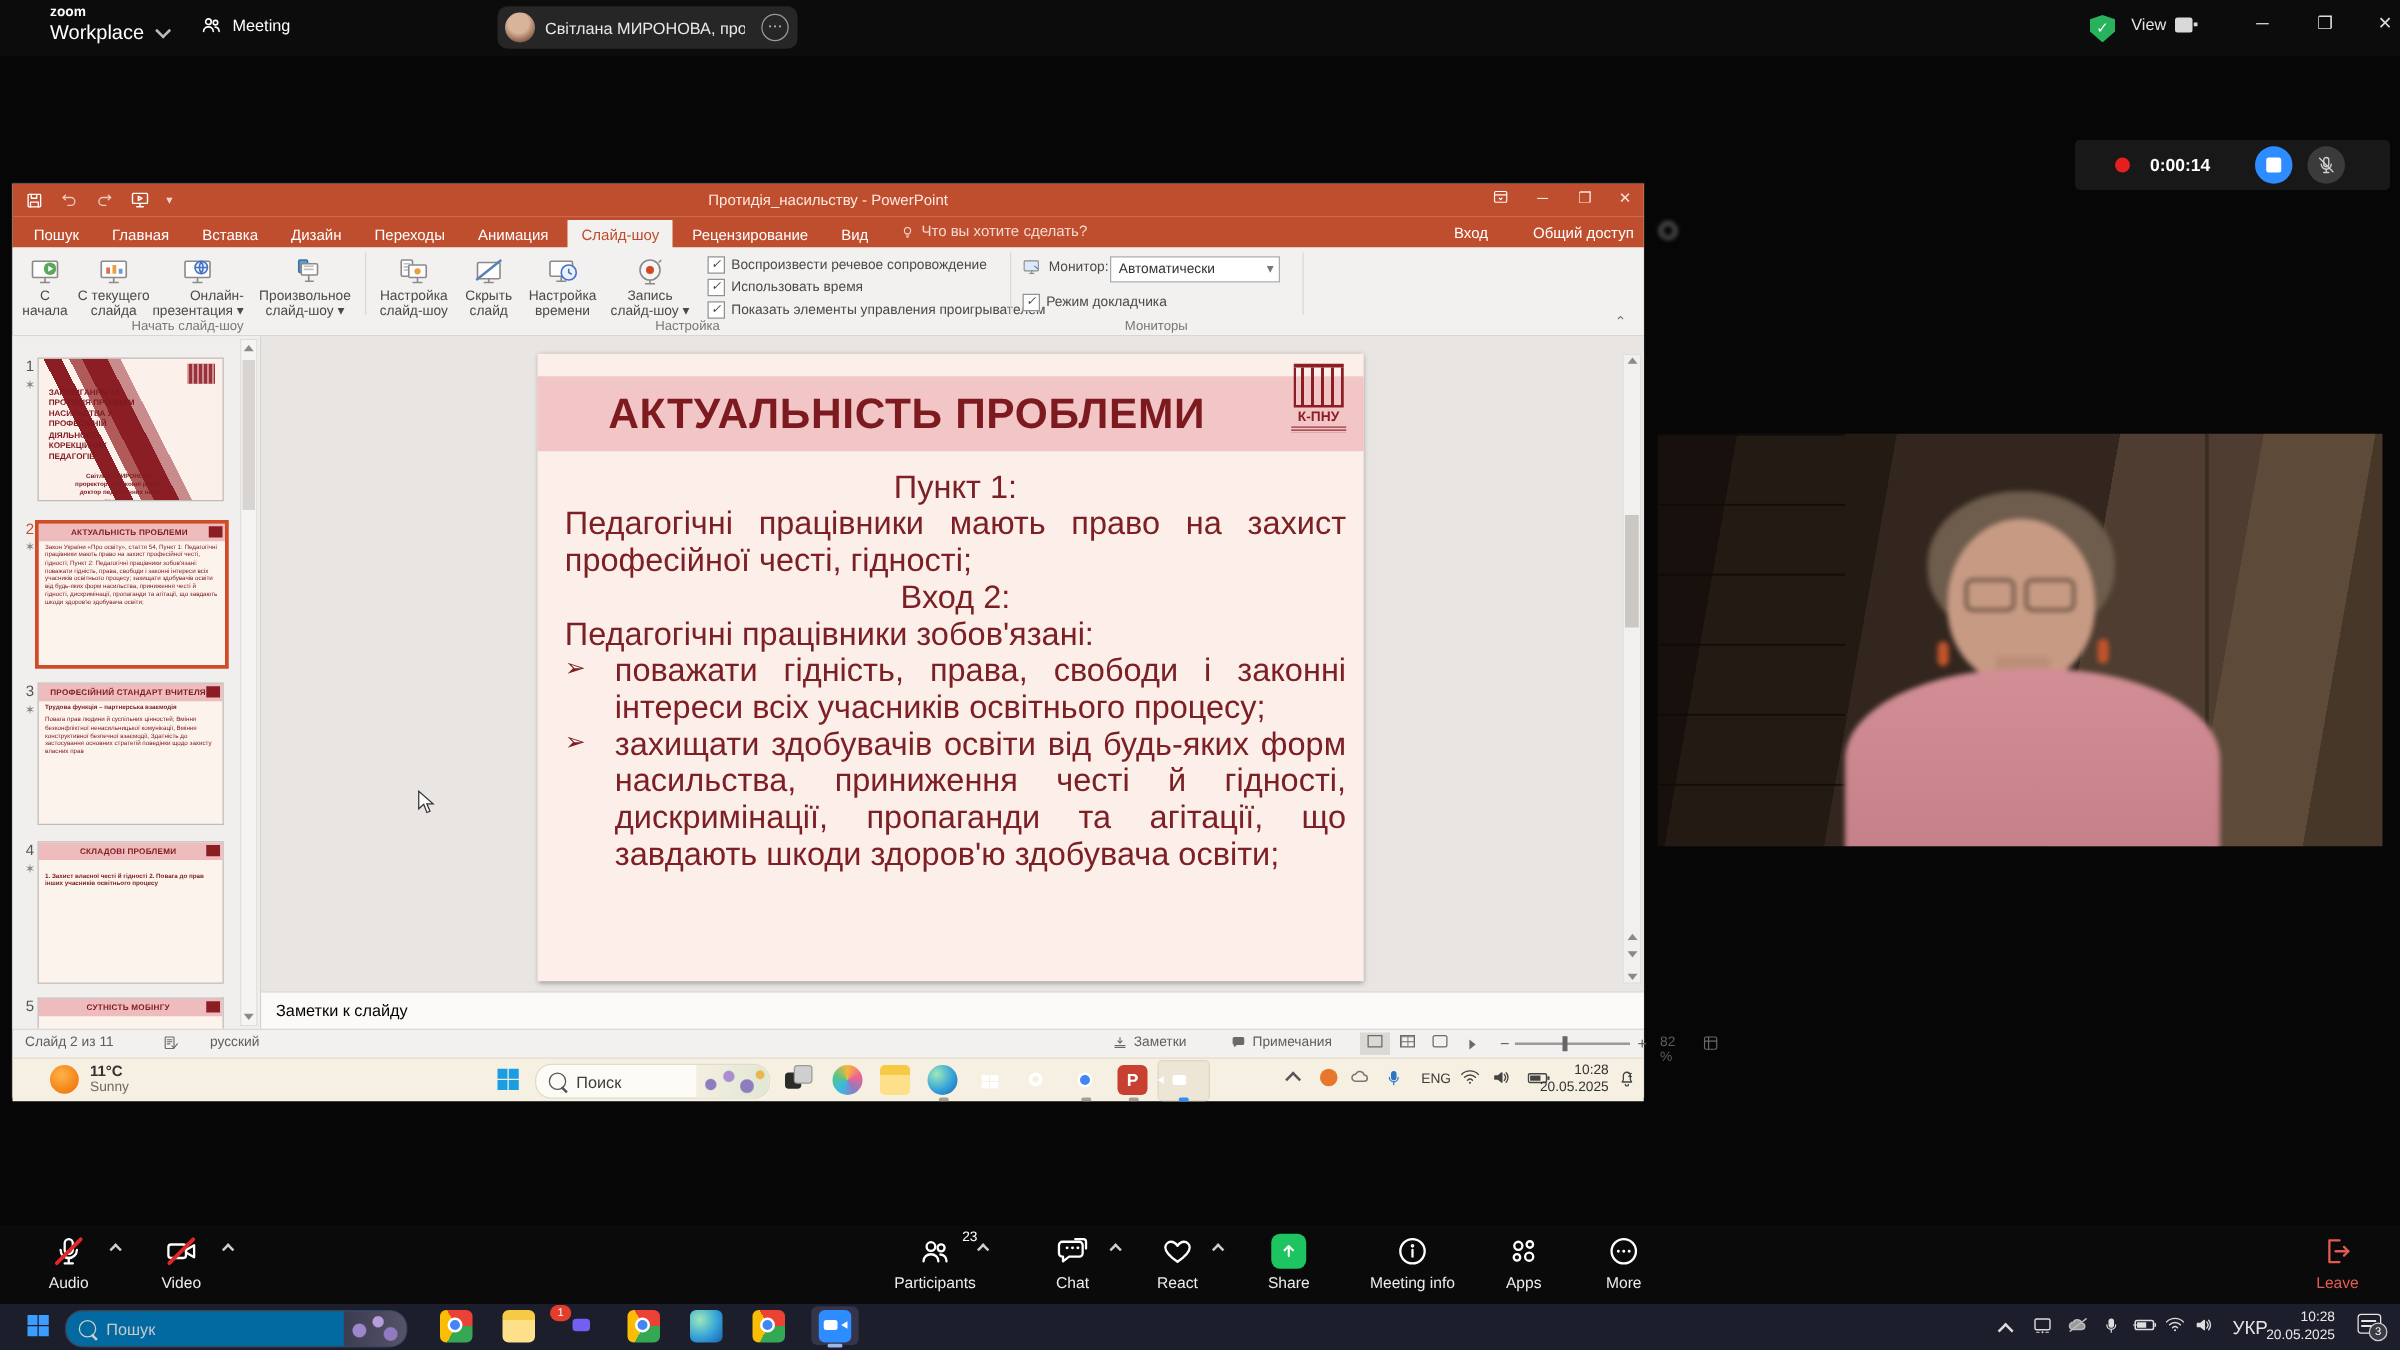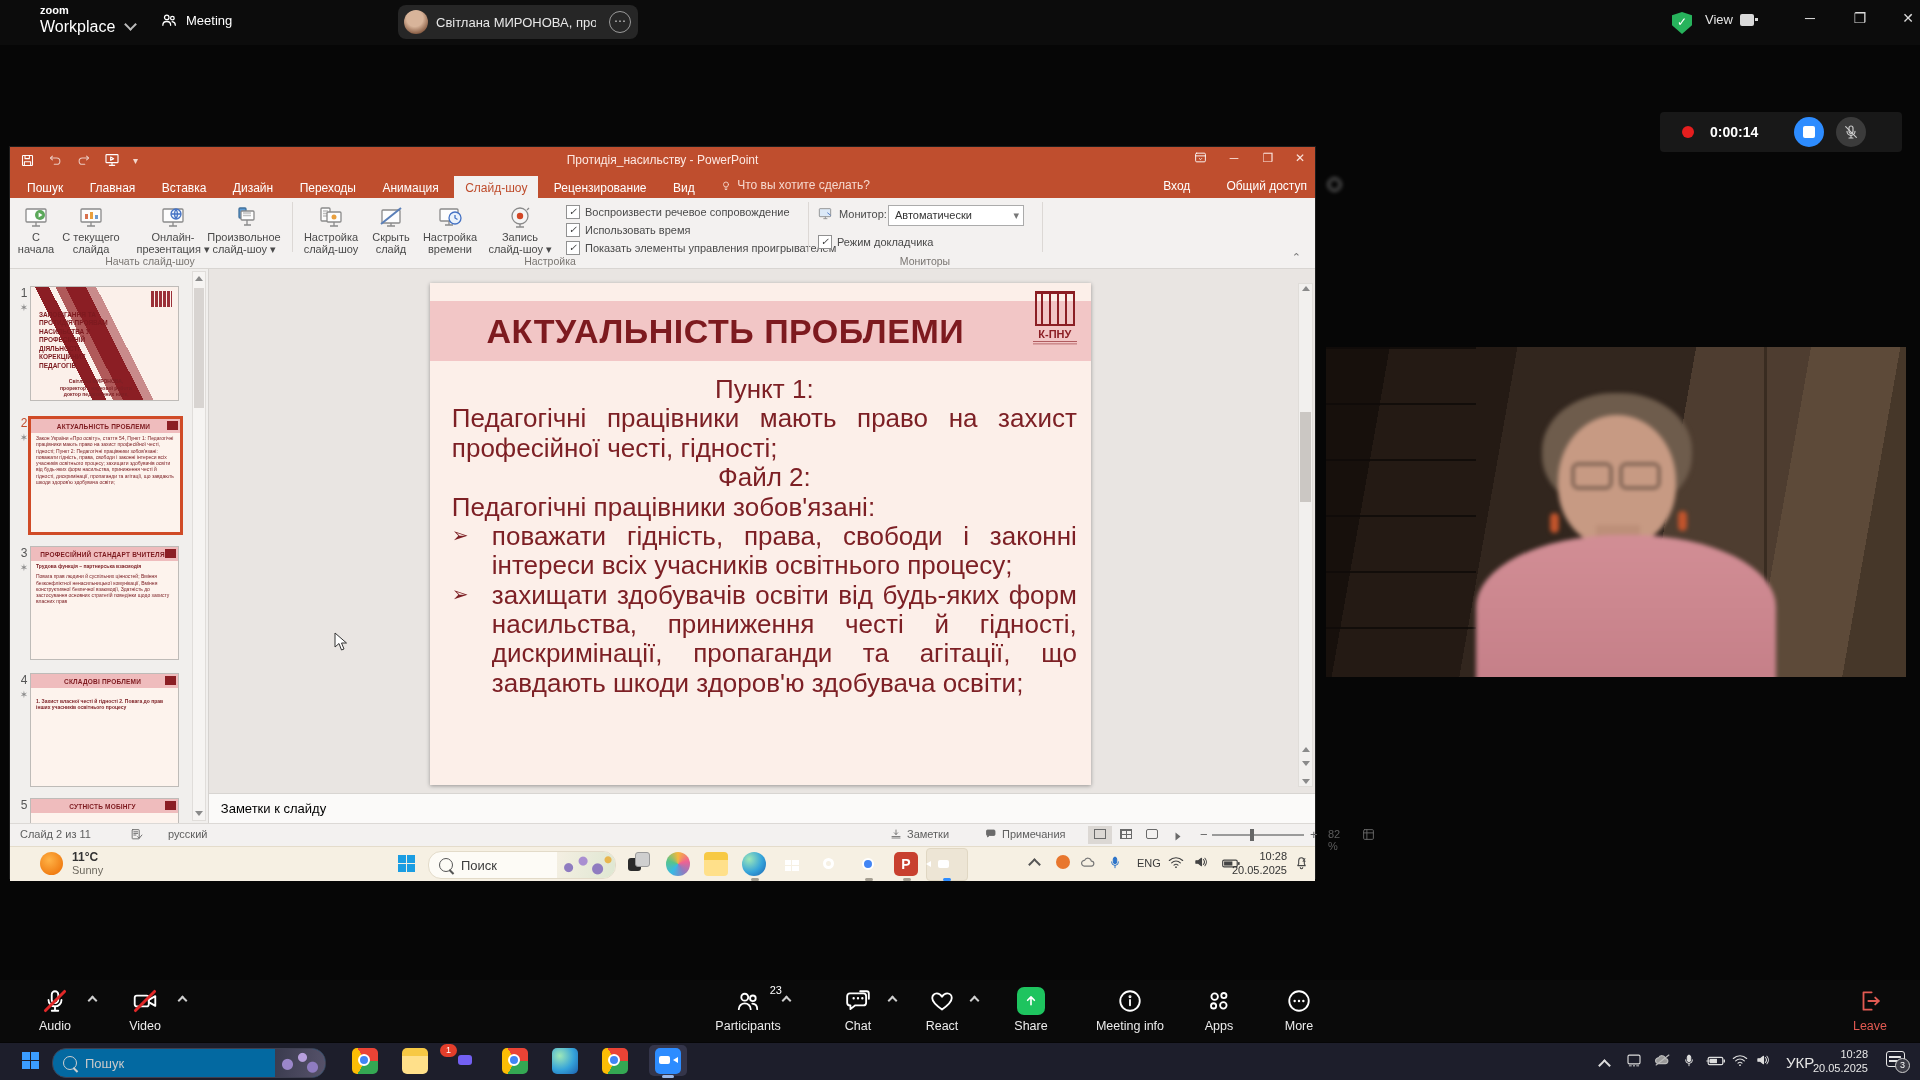--- a/index.html
+++ b/index.html
@@ -17,21 +17,21 @@
   .pill{position:absolute;left:398px;top:5px;width:240px;height:34px;background:#262626;border-radius:8px;display:flex;align-items:center;}
   .pill .avatar{width:24px;height:24px;border-radius:50%;margin-left:6px;background:radial-gradient(circle at 45% 35%,#d8b49a 0 40%,#8a5f46 75%,#5c3f2e);}
   .pill .pname{color:#e8e8e8;font-size:13px;margin-left:8px;white-space:nowrap;overflow:hidden;max-width:160px;}
   .pill .dots{margin-left:auto;margin-right:7px;width:20px;height:20px;border:1.5px solid #9a9a9a;border-radius:50%;color:#cfcfcf;font-size:12px;line-height:19px;text-align:center;}
   .shield{position:absolute;left:1672px;top:12px;width:20px;height:22px;background:#27b35c;clip-path:polygon(50% 0,100% 15%,100% 60%,50% 100%,0 60%,0 15%);color:#fff;font-size:12px;text-align:center;line-height:20px;}
   .viewbtn{position:absolute;left:1705px;top:12px;display:flex;align-items:center;gap:7px;color:#e5e5e5;font-size:13px;}
   .viewglyph{display:inline-block;width:14px;height:12px;background:#d9d9d9;border-radius:2px;position:relative;}
   .viewglyph:after{content:"";position:absolute;right:-4px;top:4px;width:3px;height:3px;background:#d9d9d9;}
   .winctl{position:absolute;top:10px;color:#dcdcdc;font-size:14px;width:30px;text-align:center;}
   
-  .rec{position:absolute;left:1660px;top:112px;width:242px;height:40px;background:#181818;border-radius:4px;display:flex;align-items:center;}
+  .rec{position:absolute;left:1660px;top:112px;width:242px;height:40px;background:#181818;border-radius:4px;display:flex;align-items:center;padding-left:10px;}
   .rec .dot{width:12px;height:12px;border-radius:50%;background:#e51e1e;margin-left:22px;}
   .rec .rtime{color:#fff;font-size:14px;font-weight:bold;margin-left:16px;}
   .rec .stop{width:30px;height:30px;border-radius:50%;background:#2d8cff;margin-left:36px;position:relative;}
   .rec .stop i{position:absolute;left:9px;top:9px;width:12px;height:12px;background:#fff;border-radius:2px;}
   .rec .rmic{width:30px;height:30px;border-radius:50%;background:#3b3b3b;margin-left:12px;display:flex;align-items:center;justify-content:center;position:relative;}
   
   .ppt{position:absolute;left:10px;top:147px;width:1305px;height:731px;background:#F3F1F0;box-shadow:0 0 0 1px #1d1d1d;}
   .ptitle{height:26px;background:#BF4E2E;position:relative;color:#fff;}
   .qat{position:absolute;left:10px;top:3px;display:flex;gap:13px;align-items:center;height:20px;}
   .qat svg{display:block;}
@@ -345,21 +345,21 @@
               <rect x="3" y="4" width="20" height="13" rx="1"></rect>
               <path d="M13 17v4M9 21h8" fill="none"></path>
               <rect x="7" y="9" width="3" height="5" fill="#D9714E" stroke="none"></rect>
               <rect x="12" y="7" width="3" height="7" fill="#E9A03F" stroke="none"></rect>
               <rect x="17" y="10" width="3" height="4" fill="#6D9BD1" stroke="none"></rect>
             </svg>
           </span>
         <span class="rl">С текущего</span>
         <span class="rl">слайда</span>
       </div>
-      <div class="rbtn" style="left:126px;width:74px;">
+      <div class="rbtn" style="left:111px;width:74px;text-align:right;">
         <span class="ric">
             <svg class="rni" width="26" height="26" viewBox="0 0 26 26">
               <rect x="3" y="4" width="20" height="13" rx="1"></rect>
               <path d="M13 17v4M9 21h8" fill="none"></path>
               <circle cx="16" cy="9" r="5" fill="#EAF2FB" stroke="#4472C4"></circle>
               <path d="M11 9h10M16 4.5c2 2.5 2 6.5 0 9M16 4.5c-2 2.5-2 6.5 0 9" fill="none" stroke="#4472C4"></path>
             </svg>
           </span>
         <span class="rl">Онлайн-</span>
         <span class="rl">презентация ▾</span>
@@ -519,21 +519,21 @@
               <div class="stitle">АКТУАЛЬНІСТЬ ПРОБЛЕМИ</div>
               <div class="kpnu">
                 <div class="bld"></div>
                 <div class="klabel">К-ПНУ</div>
                 <div class="kcap"></div>
               </div>
             </div>
             <div class="sbody">
               <p class="sline center">Пункт 1:</p>
               <p class="sline" style="text-align:justify;">Педагогічні працівники мають право на захист професійної честі, гідності;</p>
-              <p class="sline center">Файл 2:</p>
+              <p class="sline center">Вход 2:</p>
               <p class="sline">Педагогічні працівники зобов'язані:</p>
               <div class="sbullet">
                 <span class="mk">➢</span>
                 <span class="bt">поважати гідність, права, свободи і законні інтереси всіх учасників освітнього процесу;</span>
               </div>
               <div class="sbullet">
                 <span class="mk">➢</span>
                 <span class="bt">захищати здобувачів освіти від будь-яких форм насильства, приниження честі й гідності, дискримінації, пропаганди та агітації, що завдають шкоди здоров'ю здобувача освіти;</span>
               </div>
             </div>

